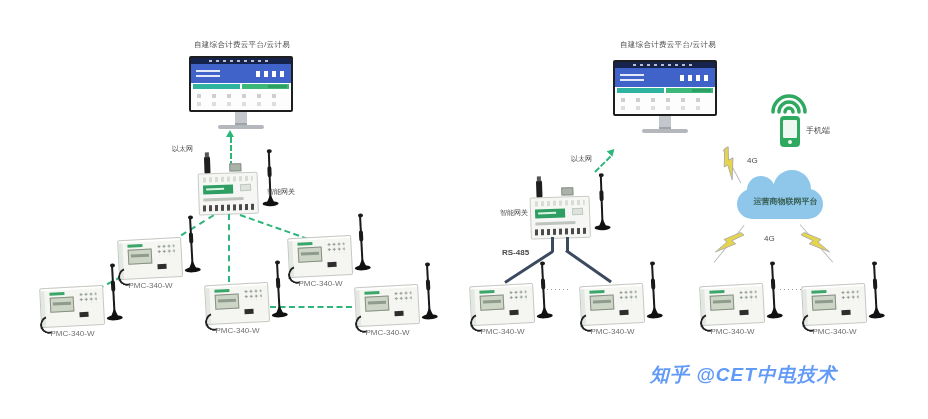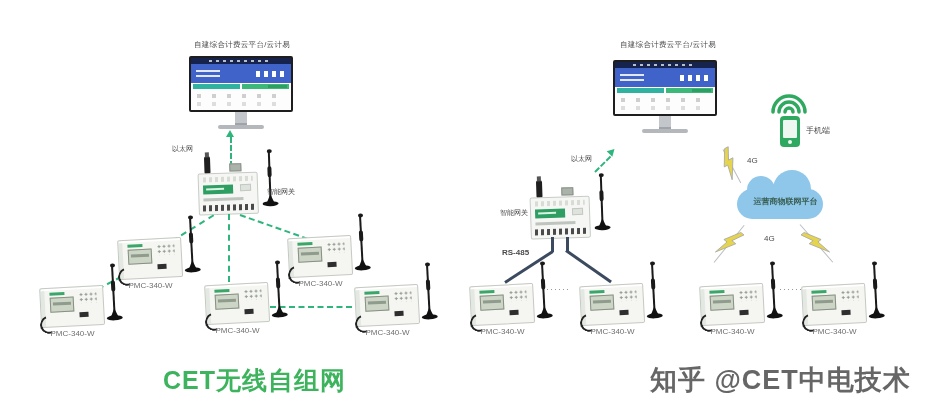--- a/index.html
+++ b/index.html
@@ -4,21 +4,21 @@
 <style>
   html,body{margin:0;padding:0;background:#fff;}
   .canvas{position:relative;width:928px;height:419px;background:#ffffff;overflow:hidden;
           font-family:"Liberation Sans","DejaVu Sans",sans-serif;color:#4a4a4a;}
 
   
   .lbl{position:absolute;font-size:8px;color:#4a4a4a;white-space:nowrap;}
   .lbl-sm{font-size:7px;}
   .title{position:absolute;font-size:7.5px;color:#4a4a4a;letter-spacing:.3px;text-align:center;white-space:nowrap;}
   .caption{position:absolute;font-size:25px;font-weight:600;color:#3cb35c;letter-spacing:1px;white-space:nowrap;}
-  .watermark{position:absolute;font-size:27px;font-weight:700;color:#404040;opacity:.8;letter-spacing:1px;z-index:9;white-space:nowrap;}
+  .watermark{position:absolute;font-size:19px;font-weight:700;color:#3b82f6;opacity:.8;letter-spacing:1px;z-index:9;white-space:nowrap;font-style:italic;}
   .dots{position:absolute;font-size:9px;color:#8a8a8a;letter-spacing:1px;}
 
   
   .dash{position:absolute;height:0;border-top:2px dashed #2eb57c;transform-origin:0 50%;}
   .dash-v{position:absolute;width:0;border-left:2px dashed #2eb57c;}
   .arrow-up{position:absolute;width:0;height:0;border-left:4px solid transparent;
             border-right:4px solid transparent;border-bottom:7px solid #2eb57c;}
 
   
   .rs-v{position:absolute;width:3px;background:#3b4a5f;}
@@ -225,21 +225,20 @@
       <span class="mt-btn"></span>
         <span class="mt-cable"></span>
     </div>
     <div class="ant">
         <span class="ant-rod"></span>
         <span class="ant-base"></span>
       </div>
     <div class="mt-label">PMC-340-W</div>
   </div>
 
-  <div class="caption" style="left:163px;top:364px;">CET无线自组网</div>
 
   <div class="title" style="left:588px;top:40px;width:160px;">自建综合计费云平台/云计易</div>
 
   <div class="monitor" style="left:613px;top:60px;">
     <div class="mon-screen">
       <div class="ms-top"></div>
       <div class="ms-banner"></div>
       <div class="ms-strips">
         <span class="strip-teal"></span>
           <span class="strip-green"></span>

